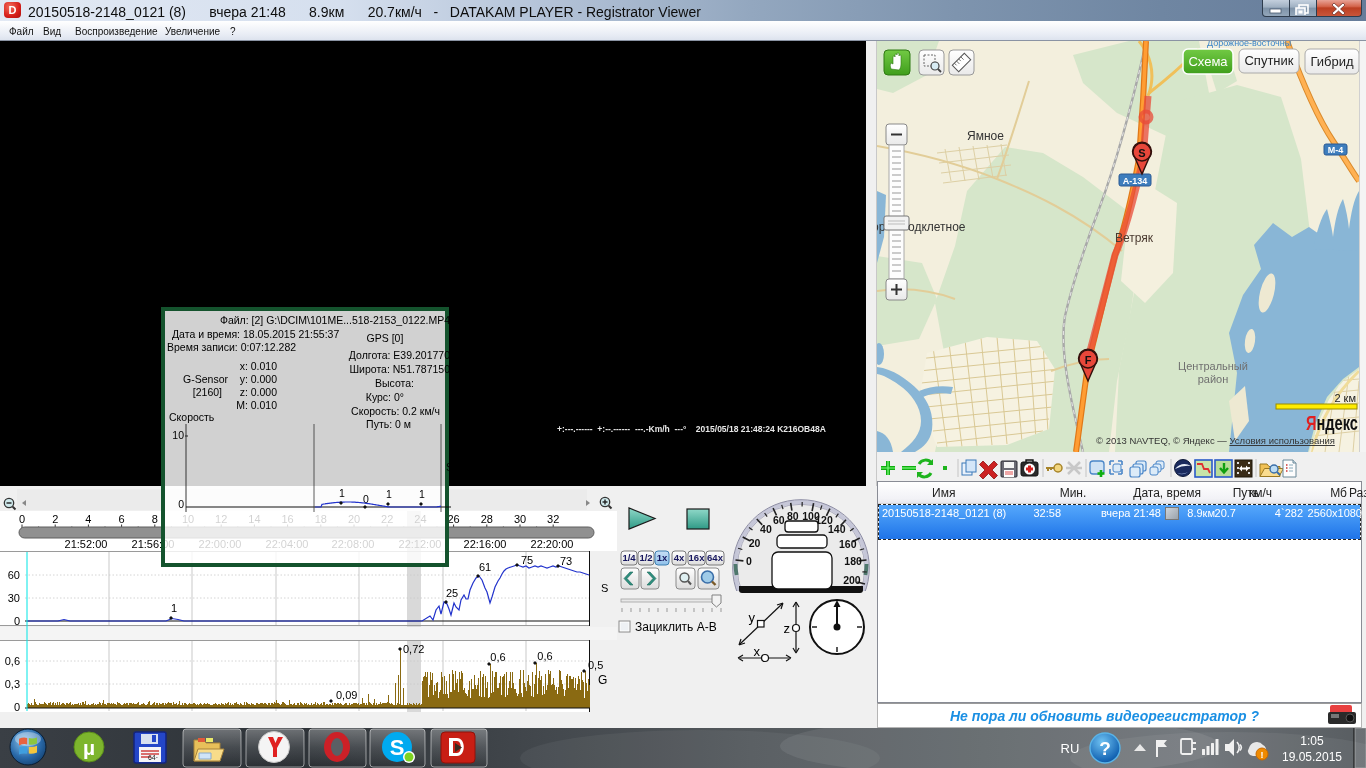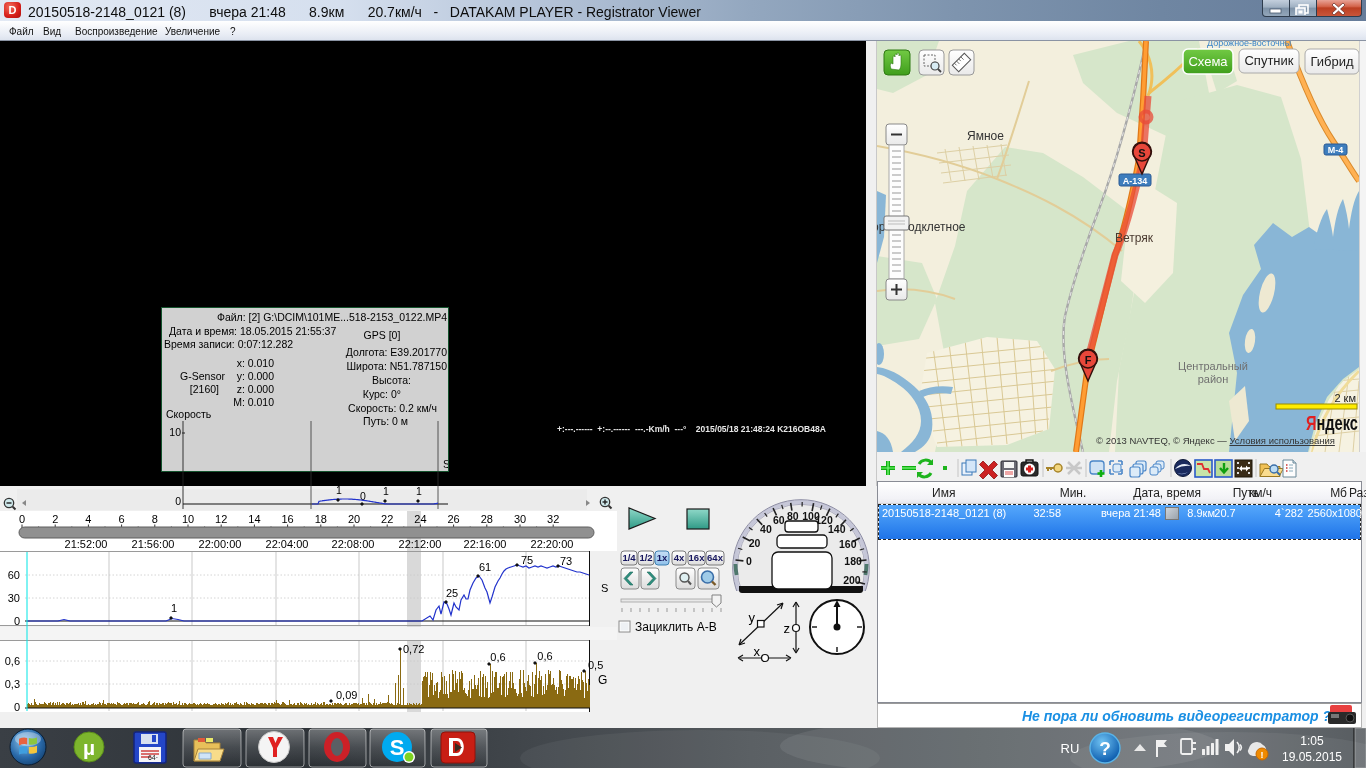--- a/index.html
+++ b/index.html
@@ -19,39 +19,39 @@
 .wb.max { width:27px; border-left:none; }
 .wb.cls { width:45px; border-left:none; border-radius:0 0 4px 0;
   background:linear-gradient(#e8a396 0%,#d4654c 40%,#bc3f22 50%,#c9563a 100%); }
 .menubar { left:0; top:21px; width:1366px; height:20px;
   background:linear-gradient(#ffffff,#e9edf5 70%,#dde3ee); border-bottom:1px solid #8a93a3; }
 .menubar span { position:absolute; top:5px; font-size:10px; color:#111; }
 .video { left:0; top:41px; width:866px; height:445px; background:#000; }
 .osd { position:absolute; left:557px; top:424px; color:#e8e8e8; font-size:8.5px; font-weight:bold; white-space:pre; }
 .splitter { left:866px; top:41px; width:11px; height:445px; background:#f0f0f0; border-right:1px solid #c8c8c8; }
 
-.ipanel { left:161px; top:307px; width:288px; height:165px; background:rgba(255,255,255,0.82);
-  border:1px solid #14532d; font-size:10px; color:#000; z-index:6; }
+.ipanel { left:161px; top:307px; width:288px; height:260px; background:rgba(255,255,255,0.82);
+  border:4px solid #14532d; font-size:10px; color:#000; z-index:6; }
 
 .tl { left:0; top:486px; width:620px; height:242px; background:#f0f0f0; }
 
 .cp { left:617px; top:486px; width:260px; height:242px; background:#f0f0f0; }
 
 .maparea { left:877px; top:41px; width:482px; height:411px; }
 .rightstrip { left:1359px; top:41px; width:7px; height:411px; background:#f4f4f4; border-left:1px solid #d0d0d0; }
 .toolbar { left:877px; top:456px; width:489px; height:25px; background:#f0f0f0; }
 .list { left:877px; top:481px; width:485px; height:222px; background:#fff; border:1px solid #898c95; }
 .lhead { position:absolute; left:0; top:0; width:100%; height:22px;
   background:linear-gradient(#ffffff,#f2f2f6 80%,#e8e8ee); border-bottom:1px solid #d5d5d5; }
 .lhead span { position:absolute; top:4px; font-size:12px; color:#222;margin-left:48px; }
 .lrow { position:absolute; left:1px; top:23px; width:481px; height:34px;
   background:linear-gradient(#55a8fc,#1f74e8); outline:1px dashed #222; }
 .lrow span { position:absolute; top:2px; font-size:11px; color:#fff; }
 .banner { left:877px; top:703px; width:485px; height:25px; background:#fff; border:1px solid #b5b5b5; border-top:1px solid #9a9a9a; }
-.banner .btext { position:absolute; left:0; right:30px; top:4px; text-align:right; font-size:14px;
+.banner .btext { position:absolute; left:0; right:30px; top:4px; text-align:center; font-size:14px;
   font-weight:bold; font-style:italic; color:#1a8fe3; }
 
 .taskbar { left:0; top:728px; width:1366px; height:40px;
   background:linear-gradient(90deg,#3a3f45 0%,#2e3338 22%,#43484d 40%,#53585c 55%,#5e6468 72%,#6a6f74 88%,#585d61 100%); }
 </style>
 </head>
 <body>
 
 <div class="abs titlebar">
   <div class="ticon">D</div>
@@ -672,21 +672,21 @@
     <span style="left:323px;width:50px;text-align:left">км/ч</span>
     <span style="left:371px;width:50px;text-align:right">Мб</span>
     <span style="left:423px;width:60px;">Размер</span>
   </div>
   <div class="lrow">
     <span style="left:3px">20150518-2148_0121 (8)</span>
     <span style="left:122px;width:60px;text-align:right">32:58</span>
     <span style="left:182px;width:100px;text-align:right">вчера 21:48</span>
     <span style="left:286px;top:2px;width:14px;height:13px;background:linear-gradient(135deg,#cfd4da,#9aa2ab);border:1px solid #777"></span>
     <span style="left:286px;width:50px;text-align:right">8.9км</span>
-    <span style="left:322px;width:48px;text-align:center">20.7</span>
+    <span style="left:309px;width:48px;text-align:right">20.7</span>
     <span style="left:374px;width:50px;text-align:right">4`282</span>
     <span style="left:423px;width:60px;text-align:right">2560x1080</span>
   </div>
 </div>
 
 <div class="abs banner">
   <div class="btext">Не пора ли обновить видеорегистратор ?</div>
 </div>
 
 <div class="abs taskbar" id="taskbar">

